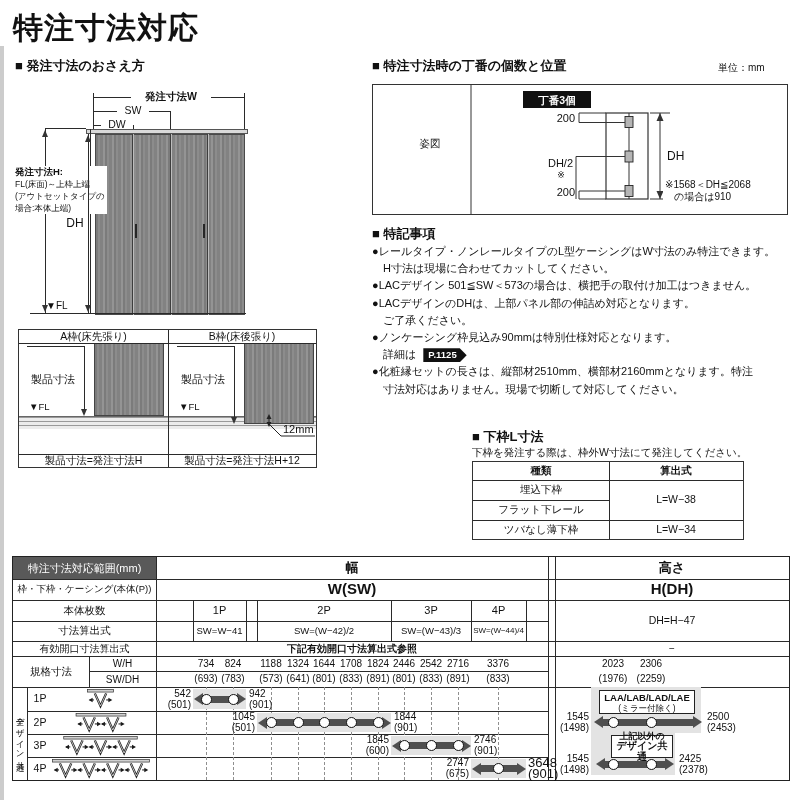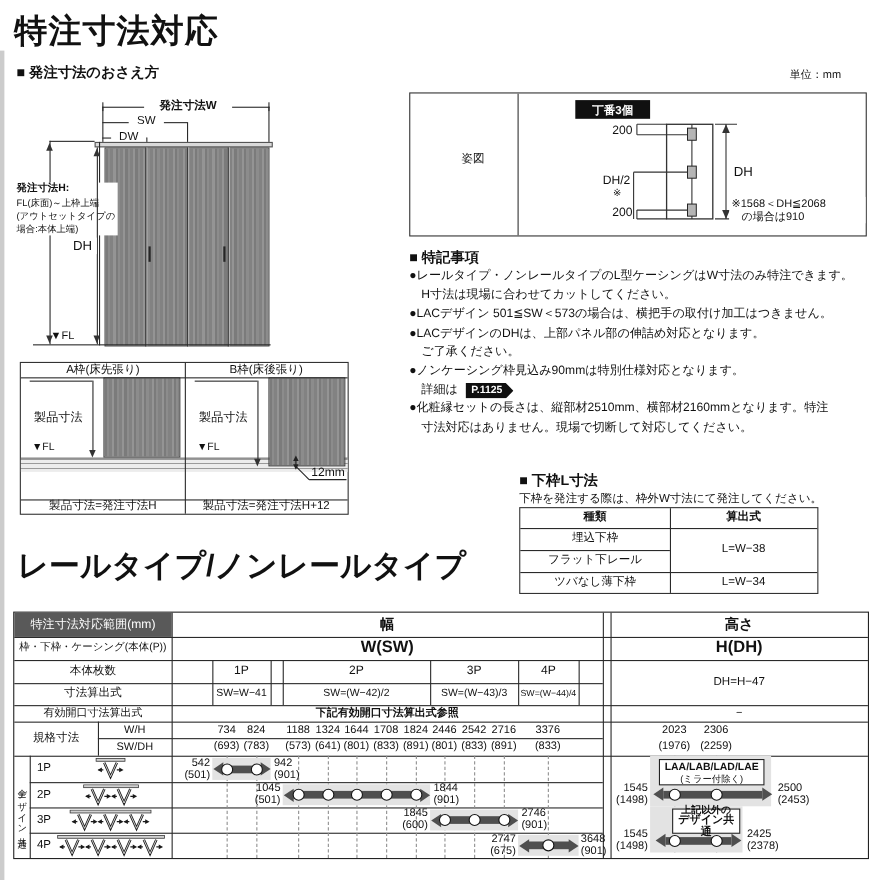--- a/index.html
+++ b/index.html
@@ -106,20 +106,21 @@
       <polygon points="28,2 25.5,7 30.5,7" fill="#222"></polygon>
       <polygon points="28,15 25.5,10 30.5,10" fill="#222"></polygon>
       <line x1="28" y1="12" x2="40" y2="24" stroke="#222" stroke-width="1"></line>
       <line x1="40" y1="24" x2="74" y2="24" stroke="#222" stroke-width="1"></line>
       <text x="42" y="21" font-size="11" fill="#111">12mm</text>
     </svg>
     <div class="ct" style="left:0;top:124px;width:149px;height:13px;font-size:10.5px">製品寸法=発注寸法H</div>
     <div class="ct" style="left:149px;top:124px;width:148px;height:13px;font-size:10.5px">製品寸法=発注寸法H+12</div>
   </div>
 
+  <div class="ab" style="left:372px;top:57px;font-size:13px;font-weight:bold">■ 特注寸法時の丁番の個数と位置</div>
   <div class="ab" style="left:718px;top:61px;font-size:10px">単位：mm</div>
 
   <div class="ab" style="left:372px;top:84px;width:416px;height:131px;border:1.2px solid #333;box-sizing:border-box">
     <svg width="414" height="129" viewBox="0 0 414 129">
       <line x1="98" y1="0" x2="98" y2="129" stroke="#333" stroke-width="1"></line>
       <text x="57" y="62" font-size="10.5" text-anchor="middle" fill="#111">姿図</text>
       <rect x="150" y="6" width="68" height="17" fill="#101010"></rect>
       <text x="184" y="18.5" font-size="10.5" font-weight="bold" text-anchor="middle" fill="#fff">丁番3個</text>
 
       <rect x="233" y="28" width="42" height="86" fill="none" stroke="#333" stroke-width="1.2"></rect>
@@ -180,21 +181,20 @@
     <div class="hl" style="left:0;top:58px;width:270px"></div>
     <div class="ct" style="left:0;top:0;width:136px;height:18px;font-size:10.5px;font-weight:bold">種類</div>
     <div class="ct" style="left:136px;top:0;width:134px;height:18px;font-size:10.5px;font-weight:bold">算出式</div>
     <div class="ct" style="left:0;top:18px;width:136px;height:20px;font-size:10.5px">埋込下枠</div>
     <div class="ct" style="left:0;top:38px;width:136px;height:20px;font-size:10.5px">フラット下レール</div>
     <div class="ct" style="left:0;top:58px;width:136px;height:19px;font-size:10.5px">ツバなし薄下枠</div>
     <div class="ct" style="left:136px;top:18px;width:134px;height:40px;font-size:10.5px">L=W−38</div>
     <div class="ct" style="left:136px;top:58px;width:134px;height:19px;font-size:10.5px">L=W−34</div>
   </div>
 
-  <div class="ab" style="left:16px;top:496px;font-size:28px;font-weight:bold">レールタイプ/ノンレールタイプ</div>
 
   <div class="ab" style="left:12px;top:556px;width:776px;height:223px;border:1.5px solid #222;box-sizing:content-box">
 
     <div class="ab" style="left:0;top:0;width:143px;height:22px;background:#595959"></div>
 
     <div class="hl" style="left:0;top:22px;width:776px"></div>
     <div class="hl" style="left:0;top:43px;width:776px"></div>
     <div class="hl" style="left:0;top:64px;width:535px"></div>
     <div class="hl" style="left:0;top:84px;width:776px"></div>
     <div class="hl" style="left:0;top:99px;width:776px"></div>
@@ -456,21 +456,21 @@
 
     <div class="rangebox" style="left:458px;top:202px;width:55px;height:19px"></div>
     <div class="bar" style="left:466px;top:208px;width:40px"></div>
     <div class="tl" style="left:459px;top:205.5px"></div>
     <div class="tr" style="left:504px;top:205.5px"></div>
     <div class="dot" style="left:479.5px;top:206px"></div>
     <div class="mm r" style="left:416px;top:201px;width:40px">
       <div>2747</div>
         <div>(675)</div>
       </div>
-    <div class="mm" style="left:515px;top:201px;font-size:10px">
+    <div class="mm" style="left:515px;top:201px;font-size:13px">
       <div>3648</div>
         <div>(901)</div>
       </div>
 
     <div class="rangebox" style="left:578px;top:130px;width:110px;height:46px"></div>
     <div class="rangebox" style="left:578px;top:176px;width:84px;height:42px"></div>
     <div class="bx" style="left:586px;top:133px;width:96px;height:24px">
       <div style="font-size:9.5px;font-weight:bold;line-height:11px">LAA/LAB/LAD/LAE</div>
       <div style="font-size:8.5px;line-height:10px">(ミラー付除く)</div>
     </div>

